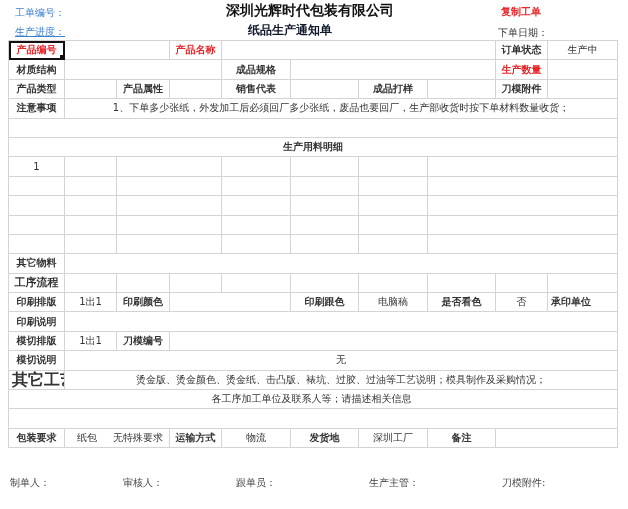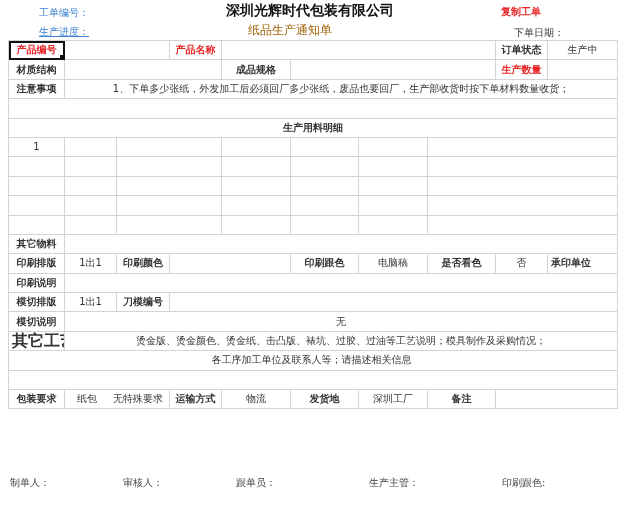--- a/index.html
+++ b/index.html
@@ -1,23 +1,23 @@
 <!DOCTYPE html>
 <html><head>
   <meta charset="utf-8">
   <style>
     * { box-sizing: border-box; margin: 0; padding: 0; }
     html, body { width: 628px; height: 509px; background: #ffffff; overflow: hidden; }
     body { position: relative; font-family: "DejaVu Sans", "Liberation Sans", sans-serif; font-size: 10px; color: #333; }
 
     .hdr { position: absolute; white-space: nowrap; line-height: 14px; }
-    .blue { color: #3a7fd0; margin-left: 24px; }
+    .blue { color: #3a7fd0; }
     .red { color: #e8262a; }
     .title-main { font-size: 14px; font-weight: bold; color: #111; }
-    .title-sub { font-size: 12px; font-weight: normal; color: #a16207; }
+    .title-sub { font-size: 12px; font-weight: bold; color: #0f172a; }
     .link-u { text-decoration: underline; text-decoration-color: #3a7fd0; }
 
     table.form {
       position: absolute; left: 8px; top: 40px;
       border-collapse: collapse; table-layout: fixed;
       width: 609px;
     }
     table.form td {
       border: 1px solid #d4d4d4;
       height: 19.4px; padding: 0 3px;
@@ -37,21 +37,21 @@
     .footer { position: absolute; top: 476px; font-size: 10px; color: #444; white-space: nowrap; }
   </style>
 </head>
 <body>
 
 <div class="hdr blue" style="left:15px;top:6px;">工单编号：</div>
 <div class="hdr blue link-u" style="left:15px;top:25px;">生产进度：</div>
 <div class="hdr title-main" style="left:226px;top:3px;">深圳光辉时代包装有限公司</div>
 <div class="hdr title-sub" style="left:248px;top:23px;">纸品生产通知单</div>
 <div class="hdr red" style="left:501px;top:5px;font-weight:bold;">复制工单</div>
-<div class="hdr" style="left:514px;top:26px;color:#333;">下单日期：</div>
+<div class="hdr" style="left:498px;top:26px;color:#333;">下单日期：</div>
 
 <table class="form">
   <colgroup>
     <col style="width:56px">
       <col style="width:52px">
       <col style="width:53px">
       <col style="width:52px">
     <col style="width:69px">
       <col style="width:68px">
       <col style="width:69px">
@@ -72,20 +72,32 @@
 
   <tr>
     <td class="lbl">材质结构</td>
     <td colspan="3"></td>
     <td class="lbl">成品规格</td>
     <td colspan="3"></td>
     <td class="lbl red">生产数量</td>
     <td></td>
   </tr>
 
+  <tr>
+    <td class="lbl">产品类型</td>
+    <td></td>
+    <td class="lbl">产品属性</td>
+    <td></td>
+    <td class="lbl">销售代表</td>
+    <td></td>
+    <td class="lbl">成品打样</td>
+    <td></td>
+    <td class="lbl">刀模附件</td>
+    <td></td>
+  </tr>
 
   <tr>
     <td class="lbl">注意事项</td>
     <td colspan="9" class="note">1、下单多少张纸，外发加工后必须回厂多少张纸，废品也要回厂，生产部收货时按下单材料数量收货；</td>
   </tr>
 
   <tr>
     <td colspan="10"></td>
   </tr>
 
@@ -138,20 +150,32 @@
     <td></td>
     <td></td>
     <td colspan="3"></td>
   </tr>
 
   <tr>
     <td class="lbl">其它物料</td>
     <td colspan="9"></td>
   </tr>
 
+  <tr>
+    <td class="lbl" style="font-size:11px;">工序流程</td>
+    <td></td>
+    <td></td>
+    <td></td>
+    <td></td>
+    <td></td>
+    <td></td>
+    <td></td>
+    <td></td>
+    <td></td>
+  </tr>
 
   <tr>
     <td class="lbl">印刷排版</td>
     <td class="val">1出1</td>
     <td class="lbl">印刷颜色</td>
     <td colspan="2"></td>
     <td class="lbl">印刷跟色</td>
     <td class="val">电脑稿</td>
     <td class="lbl">是否看色</td>
     <td class="val" style="padding:0;"><span>否</span></td>
@@ -200,13 +224,13 @@
     <td class="lbl">备注</td>
     <td colspan="2"></td>
   </tr>
 </tbody>
   </table>
 
 <div class="footer" style="left:10px;">制单人：</div>
 <div class="footer" style="left:123px;">审核人：</div>
 <div class="footer" style="left:236px;">跟单员：</div>
 <div class="footer" style="left:369px;">生产主管：</div>
-<div class="footer" style="left:502px;">印刷跟色:</div>
+<div class="footer" style="left:502px;">刀模附件:</div>
 
 </body></html>

